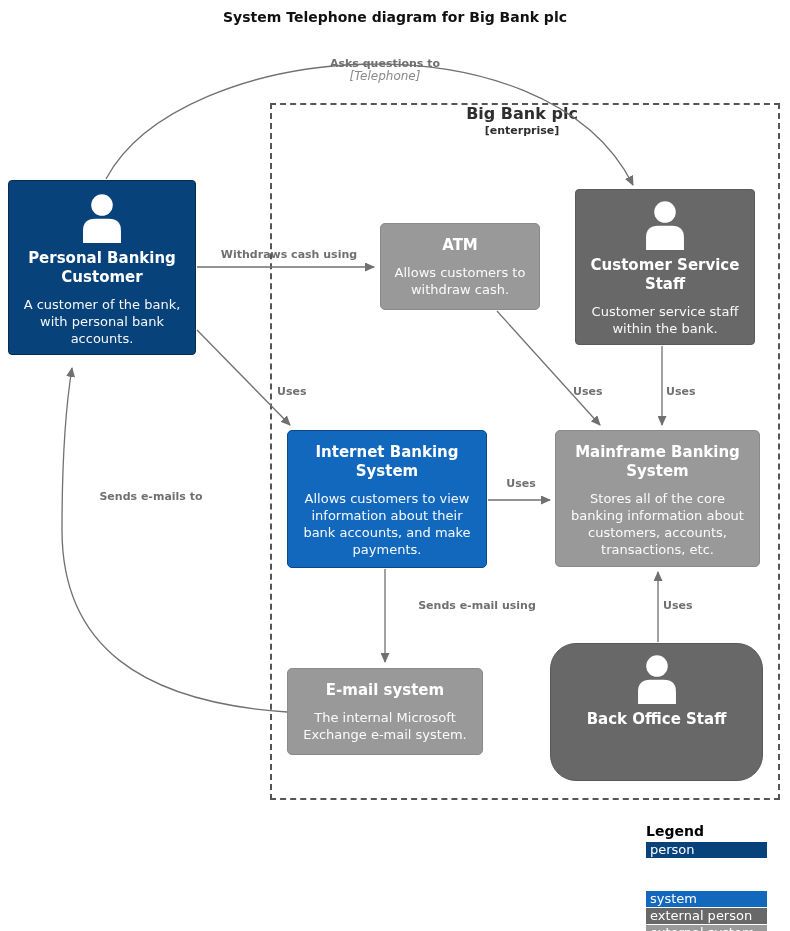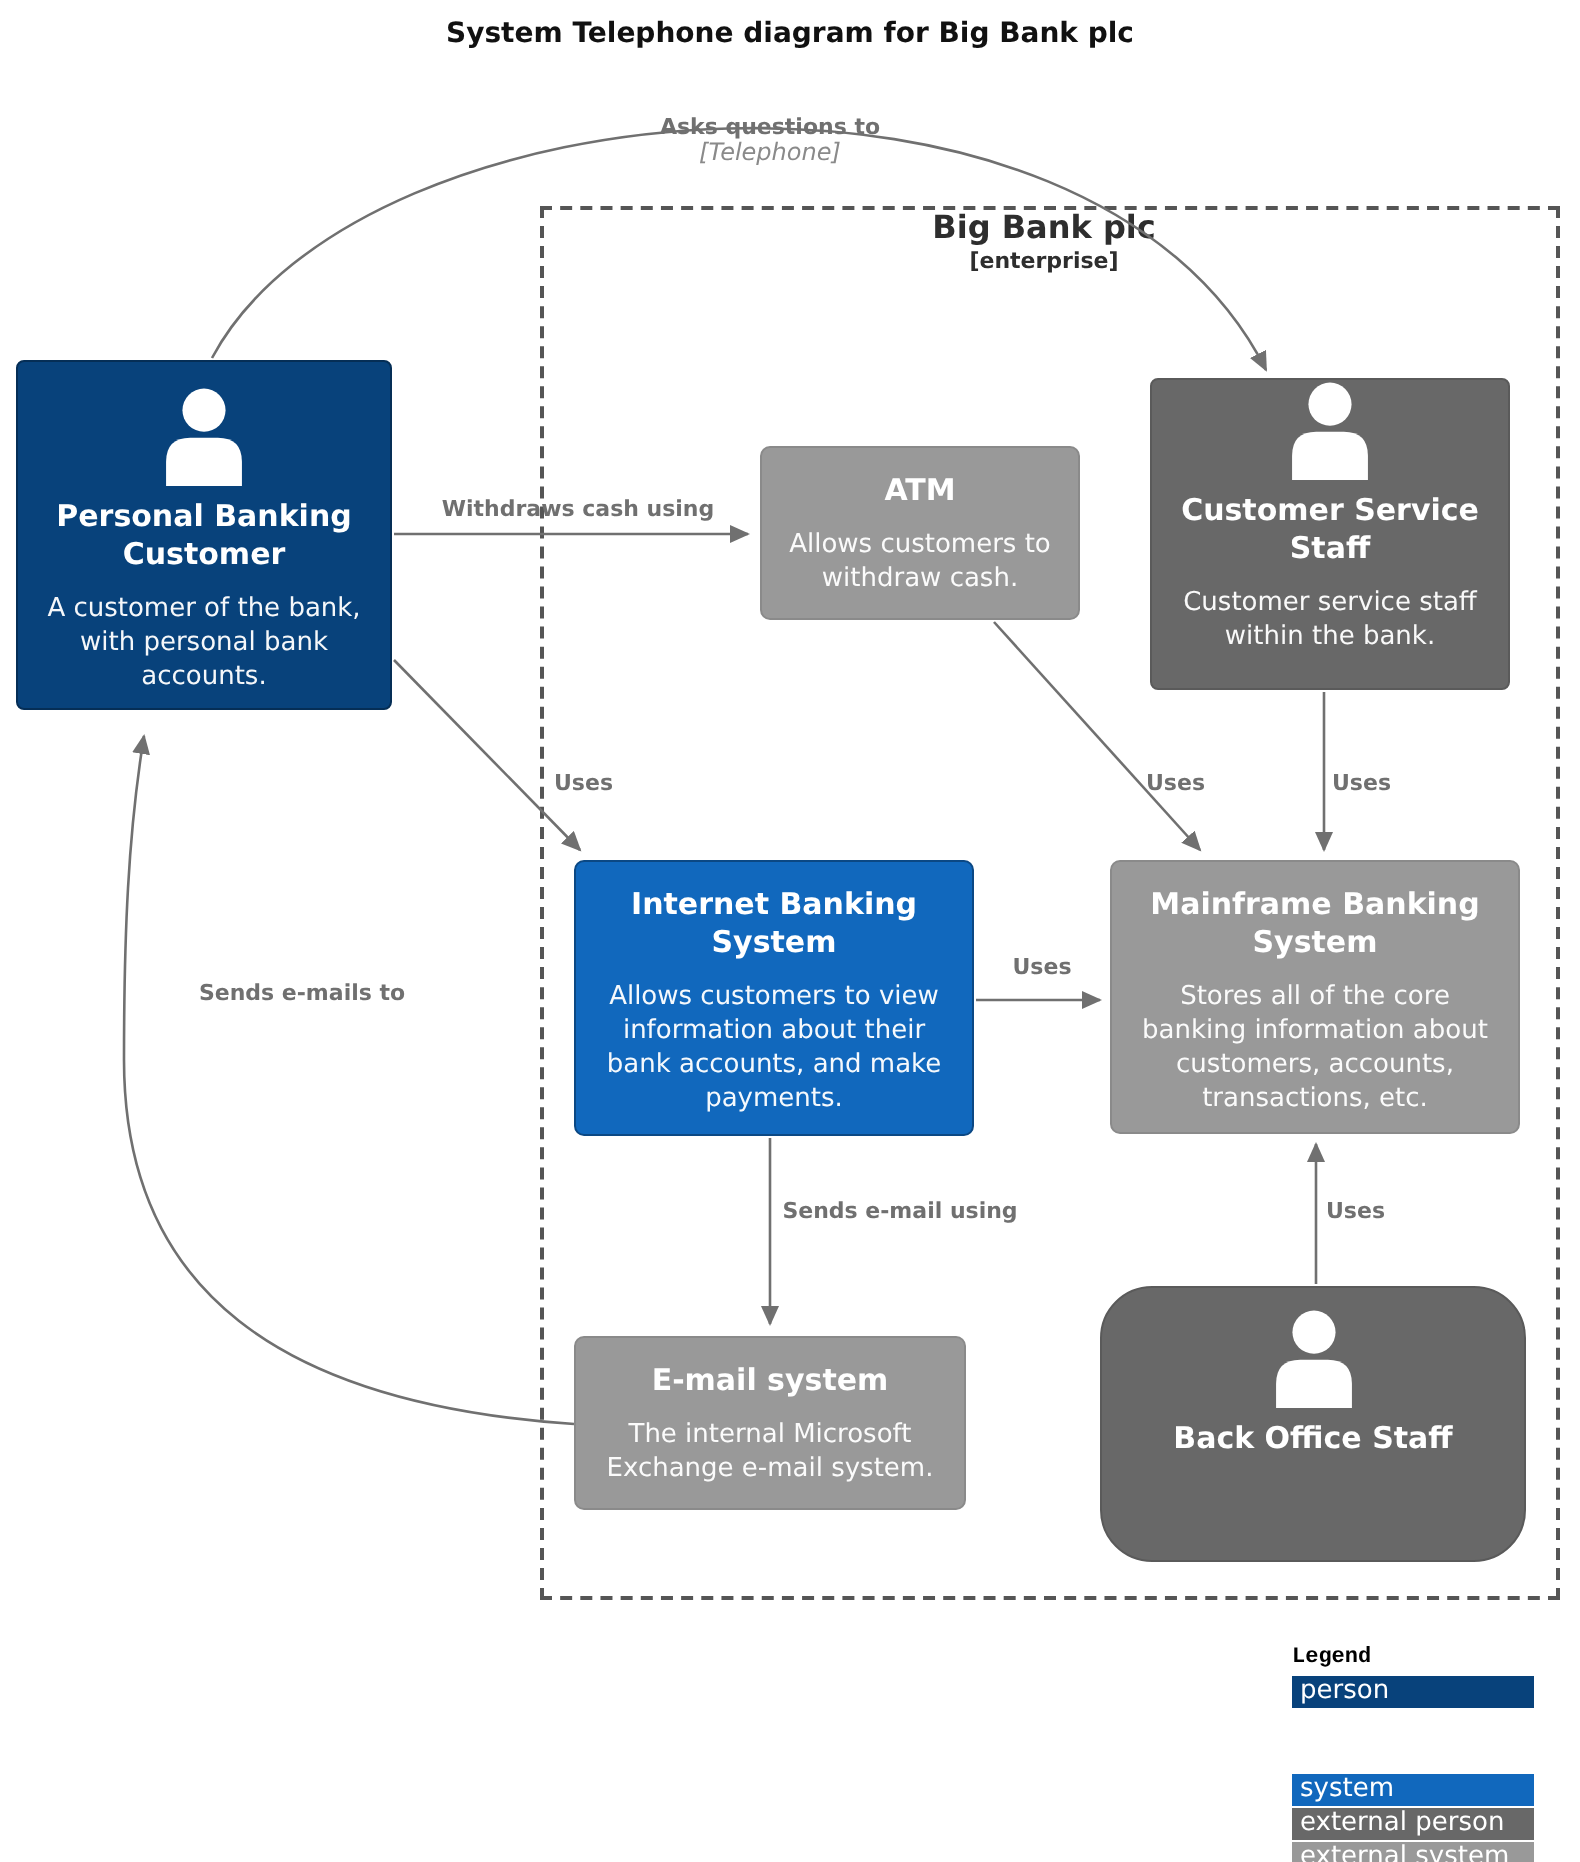--- a/index.html
+++ b/index.html
@@ -36,28 +36,28 @@
     position:absolute;z-index:5;color:#fff;text-align:center;
     box-sizing:border-box;border-radius:5px;
   }
   .node.person-node{border-radius:4px;}
   .node .node-title{font-size:15px;font-weight:bold;line-height:19px;padding:0 6px;}
   .node .node-desc{font-size:13px;line-height:17px;padding:0 9px;margin-top:9px;color:rgba(255,255,255,0.96);}
   .person-icon{height:50px;margin:0 auto 6px auto;}
   .person-icon svg{display:block;margin:0 auto;}
   #node-pbc{left:8px;top:180px;width:188px;height:175px;padding-top:12px;border:1px solid #052e56;}
   #node-atm{left:380px;top:223px;width:160px;height:87px;padding-top:12px;border:1px solid #8a8a8a;}
-  #node-css{left:575px;top:189px;width:180px;height:156px;border:1px solid #5a5a5a;}
+  #node-css{left:575px;top:189px;width:180px;height:156px;padding-top:10px;border:1px solid #5a5a5a;}
   #node-ibs{left:287px;top:430px;width:200px;height:138px;padding-top:12px;border:1px solid #0b4884;}
   #node-mbs{left:555px;top:430px;width:205px;height:137px;padding-top:12px;border:1px solid #8a8a8a;}
   #node-email{left:287px;top:668px;width:196px;height:87px;padding-top:12px;border:1px solid #8a8a8a;}
   #node-bos{left:550px;top:643px;width:213px;height:138px;padding-top:10px;border:1px solid #5a5a5a;}
   
   .legend{position:absolute;left:646px;top:823px;z-index:6;width:121px;}
-  .legend-title{font-size:11px;font-weight:bold;color:#000;margin-bottom:3px;font-family:Liberation Mono, monospace;}
+  .legend-title{font-size:14px;font-weight:bold;color:#000;margin-bottom:3px;}
   .legend-row{
     height:16px;line-height:16px;margin-bottom:1px;color:#fff;
     font-size:13px;padding-left:4px;box-sizing:border-box;
   }
 </style>
 </head>
 <body>
 
 <div class="canvas">
 
@@ -88,21 +88,21 @@
 
   <div class="rel-label center" style="left:385px;top:57px">
     <div>Asks questions to</div>
     <div class="meta">[Telephone]</div>
   </div>
   <div class="rel-label center" style="left:289px;top:248px">Withdraws cash using</div>
   <div class="rel-label" style="left:277px;top:385px">Uses</div>
   <div class="rel-label" style="left:573px;top:385px">Uses</div>
   <div class="rel-label" style="left:666px;top:385px">Uses</div>
   <div class="rel-label center" style="left:521px;top:477px">Uses</div>
-  <div class="rel-label center" style="left:450px;top:599px">Sends e-mail using</div>
+  <div class="rel-label center" style="left:477px;top:599px">Sends e-mail using</div>
   <div class="rel-label" style="left:663px;top:599px">Uses</div>
   <div class="rel-label center" style="left:151px;top:490px">Sends e-mails to</div>
 
   <div class="node" id="node-atm" style="background-color: rgb(153, 153, 153);">
     <div class="node-title">ATM</div>
     <div class="node-desc">Allows customers to withdraw cash.</div>
   </div>
 
   <div class="node person-node" id="node-pbc" style="background-color: rgb(8, 66, 123);">
     <div class="person-icon">

